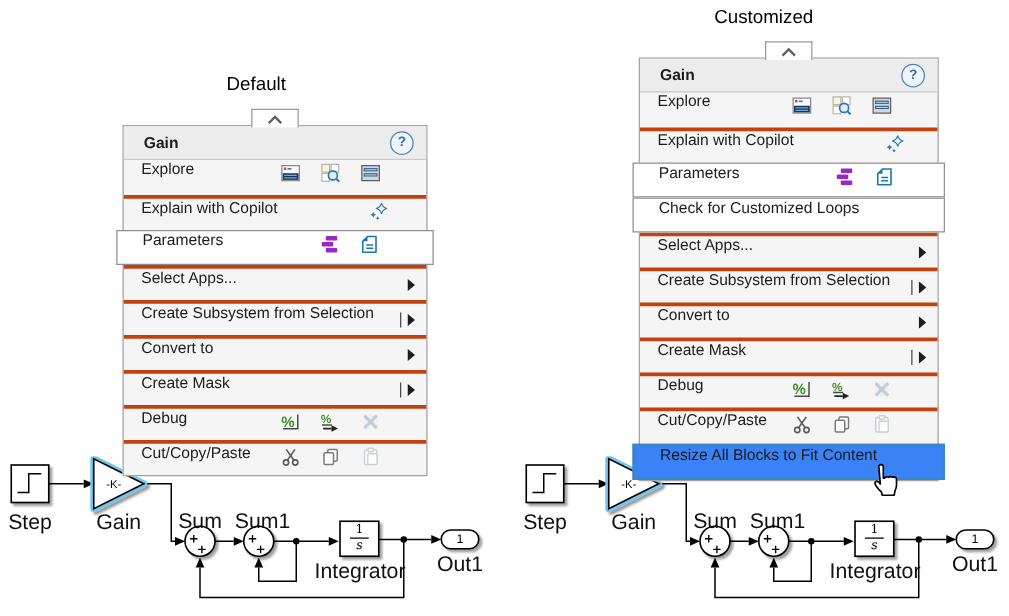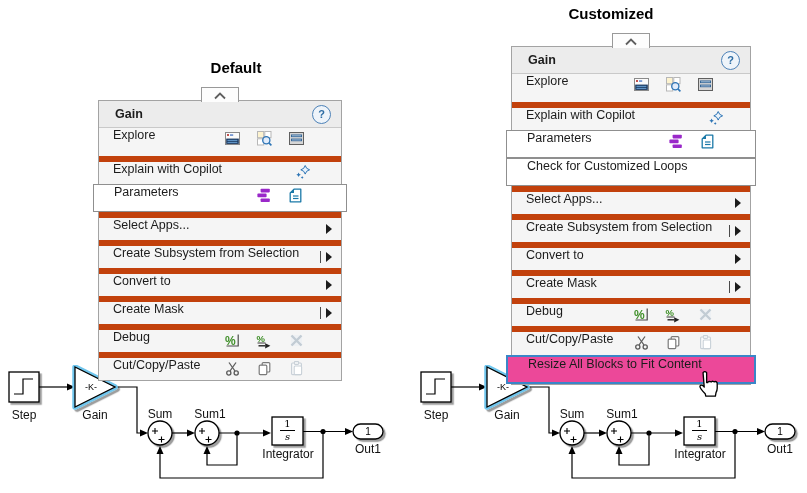--- a/index.html
+++ b/index.html
@@ -1,51 +1,51 @@
 <!DOCTYPE html>
 <html><head>
 <meta charset="utf-8">
 <style>
   html,body{margin:0;padding:0;background:#fff;}
   .canvas{position:relative;width:807px;height:493px;background:#fff;
           font-family:"Liberation Sans",sans-serif;overflow:hidden;}
 
-  .section-title{position:absolute;font-size:15px;font-weight:bold;color:#000;
+  .section-title{position:absolute;font-size:15px;font-weight:normal;color:#000;
                  text-align:center;z-index:1;}
 
   
   .menu{position:absolute;background:#f5f5f5;border:1px solid #a3a3a3;
         box-sizing:border-box;font-size:12.5px;color:#1c1c1c;z-index:5;}
   .tab{position:absolute;top:-14px;left:50%;transform:translateX(-50%);
        width:36px;height:14px;background:#fdfdfd;border:1px solid #999;
        border-bottom:none;display:flex;align-items:center;justify-content:center;z-index:3;}
   .mhead{height:26px;display:flex;align-items:center;padding:0 10px 0 16px;
          background:#ececec;border-bottom:1px solid #c9c9c9;font-weight:bold;}
   .mhead .sp{flex:1;}
   .help{width:17px;height:17px;border-radius:50%;border:1px solid #4d82b8;
         background:#eef4fa;color:#2e6da4;font-weight:bold;font-size:11px;
         display:flex;align-items:center;justify-content:center;}
   .mrow{height:28px;display:flex;padding:0 9px 0 14px;
         box-sizing:border-box;position:relative;background:transparent;}
-  .mrow + .mrow{border-top:6px solid #c2410c;}
+  .mrow + .mrow{border-top:3px solid #c2410c;}
   .mrow .lbl{flex:1;white-space:nowrap;}
   .ic3{display:flex;margin-right:20px;}
   .slot{width:32px;display:flex;justify-content:center;align-items:center;height:20px;}
   .trail{display:flex;align-items:center;gap:5px;margin-left:4px;}
   .bar{width:1px;height:12px;background:#4a4a4a;}
   .mrow.hl{background:#fff;border:1px solid #8f8f8f;margin:0 -6px;
            padding:0 15px 0 20px;z-index:2;gap:36px;}
-  .mrow.hlblue{background:#ec4899;border:2px solid #3a86c8;margin:1px -6px 0 -6px;
+  .mrow.hlblue{background:#3b82f6;border:2px solid #3a86c8;margin:1px -6px 0 -6px;
                padding:0 15px 0 20px;height:29px;z-index:2;}
   .slot svg,.trail svg,.tab svg{display:block;}
 
   
   .diagram{position:absolute;top:365px;width:400px;height:128px;}
   .diagram svg.wires{position:absolute;left:0;top:0;}
-  .dlab{position:absolute;font-size:12px;color:#111;transform:translateX(-50%);
+  .dlab{position:absolute;font-size:17px;color:#111;transform:translateX(-50%);
         white-space:nowrap;}
   .gainval{position:absolute;font-size:9px;color:#000;transform:translateX(-50%);}
   .frac{position:absolute;display:flex;flex-direction:column;align-items:center;
         font-family:"DejaVu Serif",serif;font-size:10px;line-height:10px;color:#000;}
   .frac .num{padding:0 4px 1px 4px;border-bottom:1px solid #000;}
   .frac .den{font-style:italic;padding-top:1px;}
   .outval{position:absolute;font-size:10px;color:#000;text-align:center;}
 
   .cursor{position:absolute;z-index:9;}
 </style>
@@ -179,21 +179,21 @@
     <div class="dlab" style="left:205px;top:42px;">Sum1</div>
     <div class="frac" style="left:272px;top:54px;width:21px;">
       <span class="num">1</span>
       <span class="den">s</span>
     </div>
     <div class="dlab" style="left:283px;top:82px;">Integrator</div>
     <div class="outval" style="left:348px;top:61px;width:30px;">1</div>
     <div class="dlab" style="left:363px;top:77px;">Out1</div>
   </div>
 
-  <div class="section-title" style="left:114px;width:244px;top:59px;">Default</div>
+  <div class="section-title" style="left:83px;width:244px;top:59px;">Default</div>
   <div class="section-title" style="left:486px;width:250px;top:5px;">Customized</div>
 
   <div class="menu" style="left:98px;top:100px;width:244px;">
     <div class="tab">
       <svg width="14" height="9" viewBox="0 0 14 9">
           <polyline points="2,7.5 7,2.5 12,7.5" fill="none" stroke="#5f5f5f" stroke-width="1.8"></polyline>
         </svg>
     </div>
     <div class="mhead">
       <span>Gain</span>

